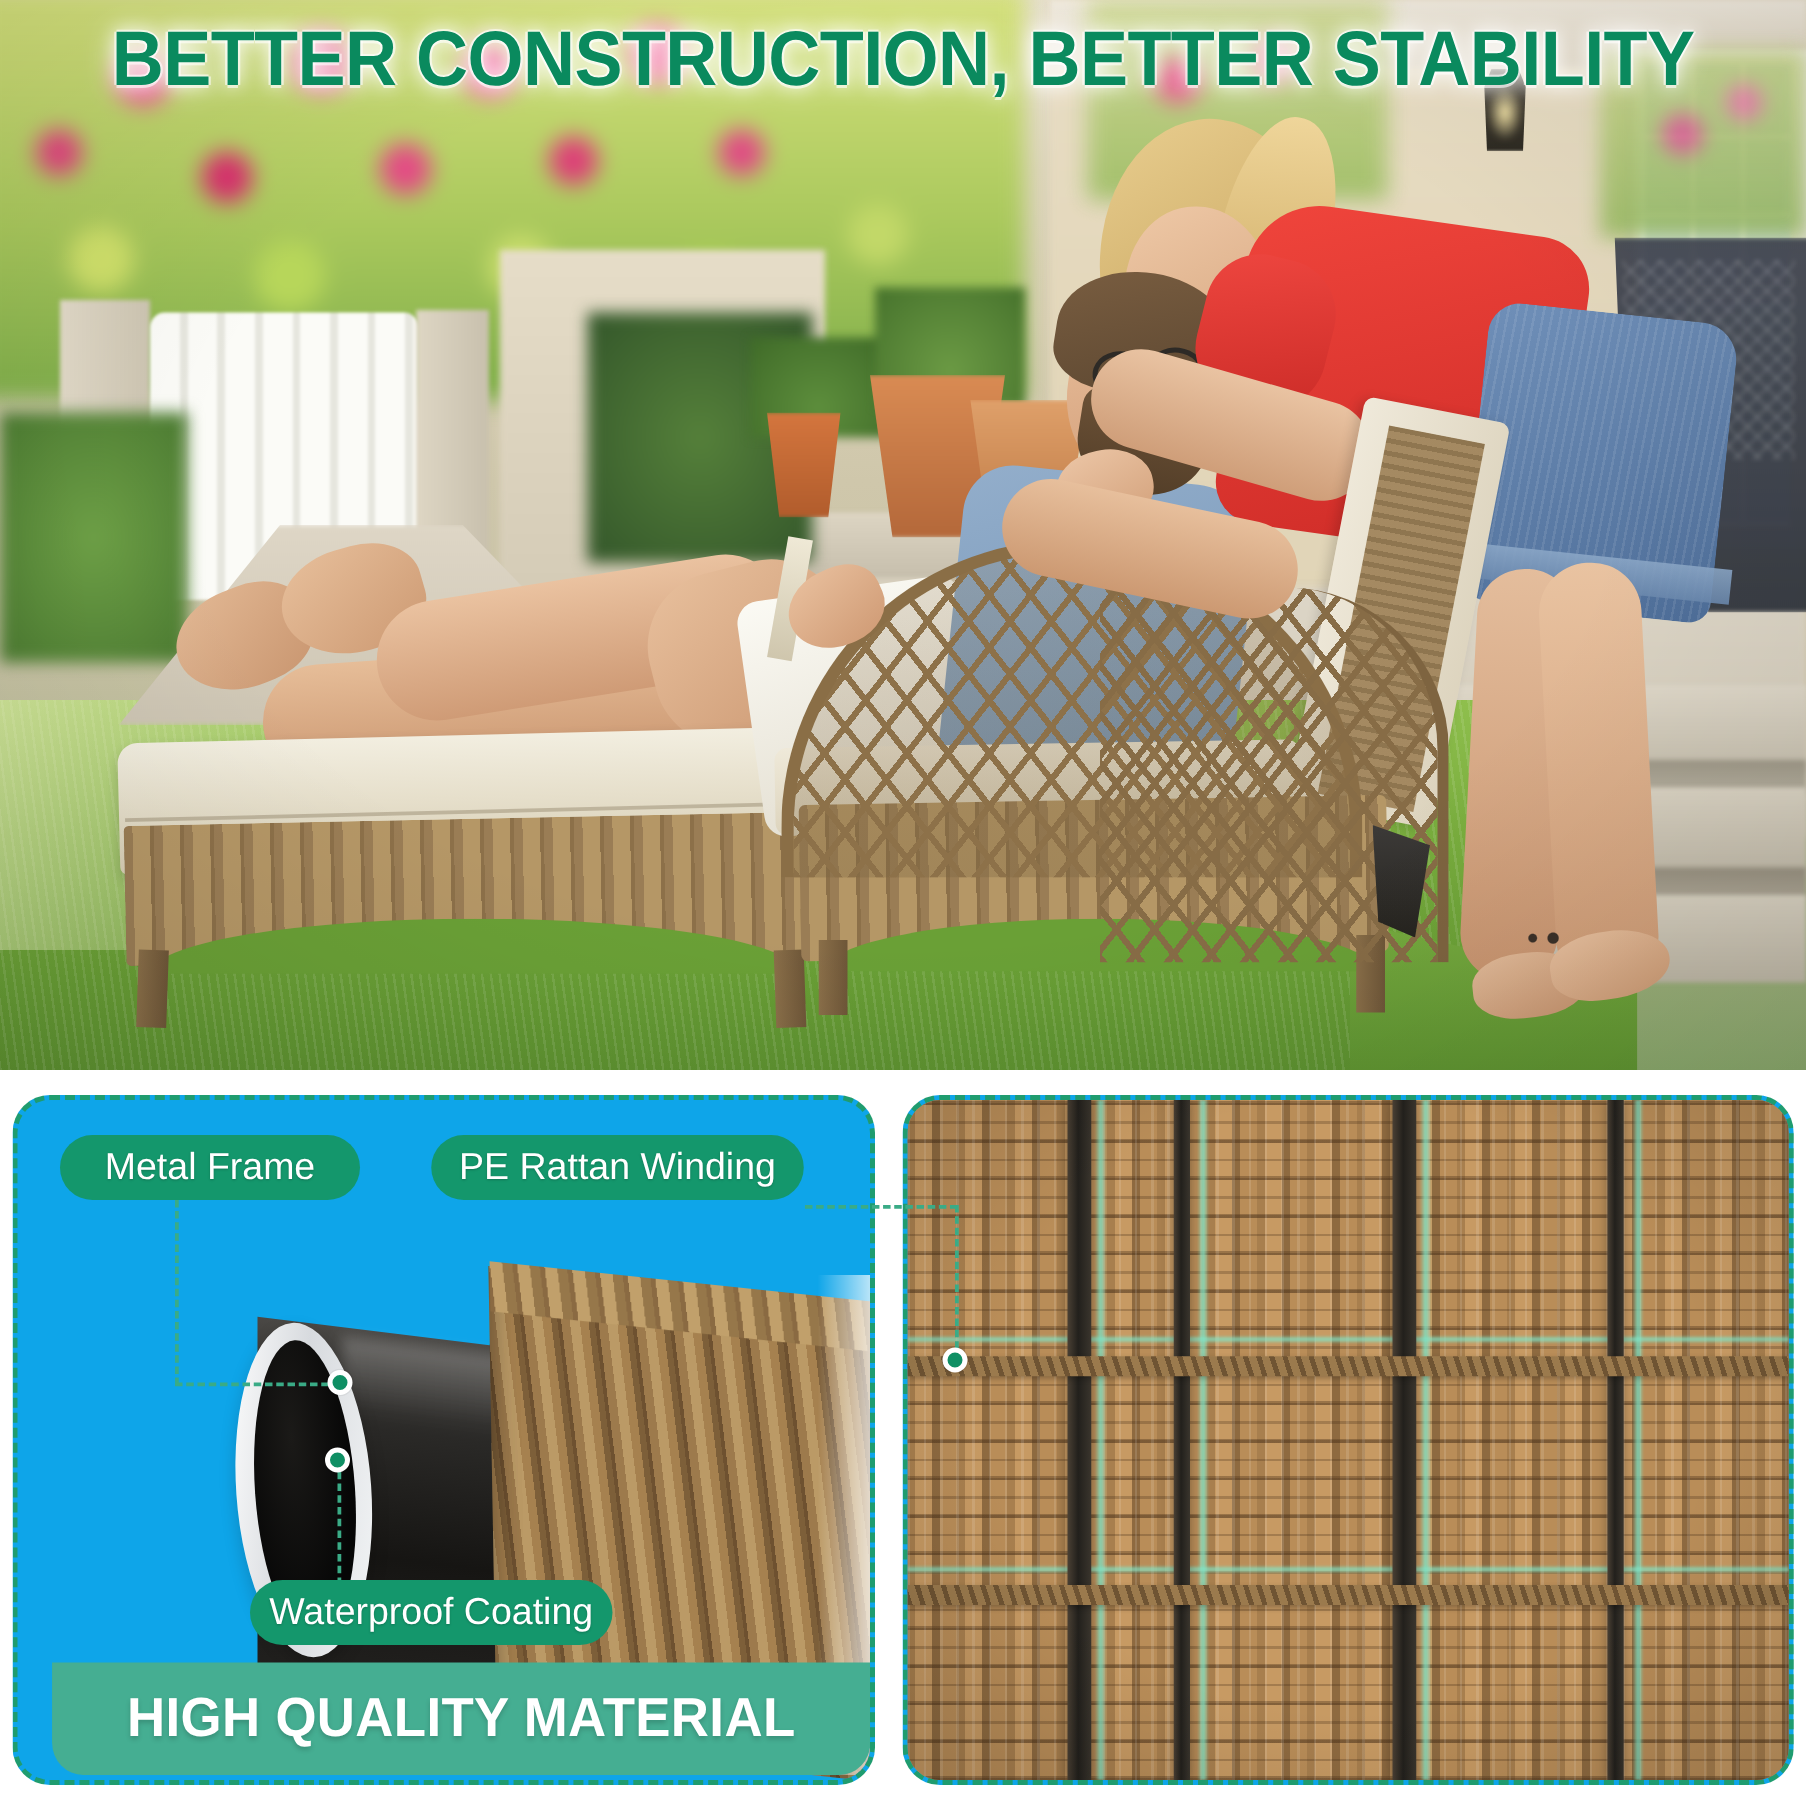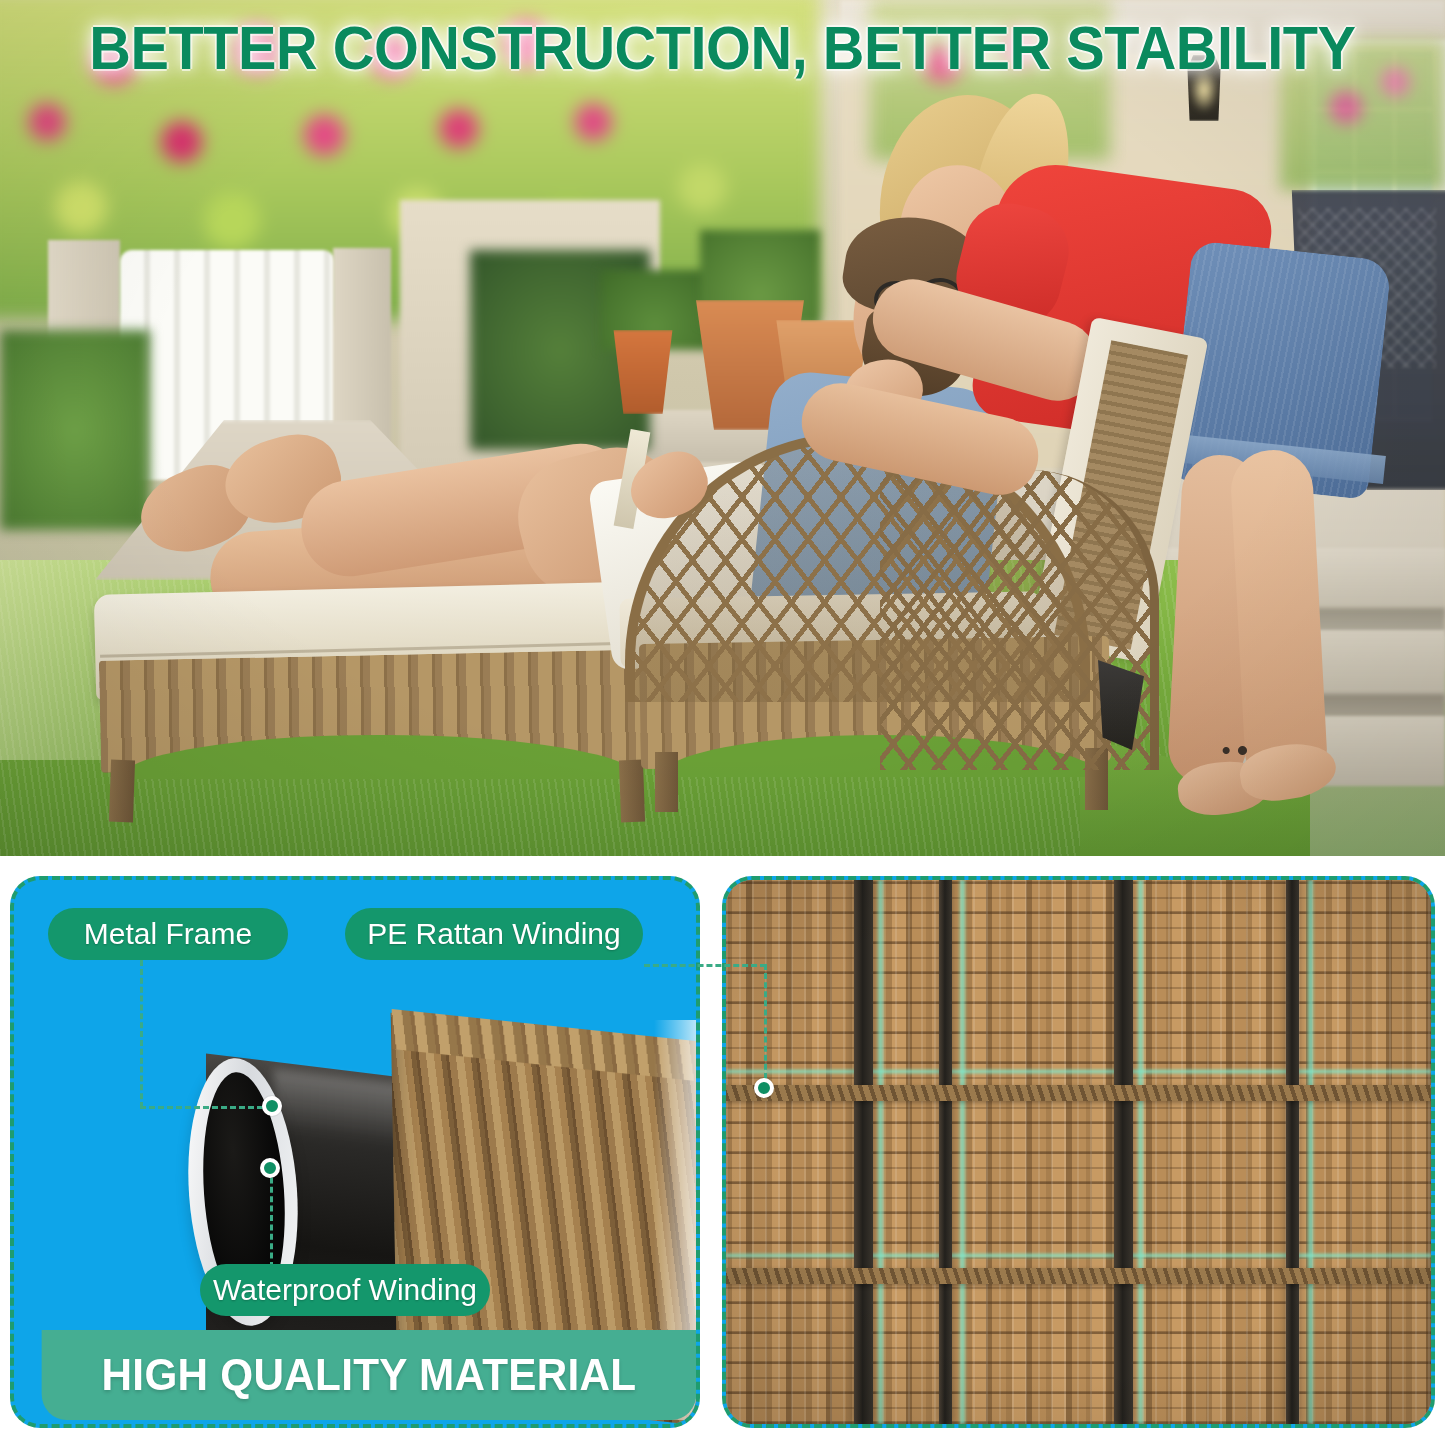--- a/index.html
+++ b/index.html
@@ -586,13 +586,13 @@
 
 <div class="ldr" id="ldr-r-h"></div>
 <div class="ldr" id="ldr-r-v"></div>
 <div class="dot" id="dot-rattan"></div>
 
 <div class="ldr" id="ldr-w-v"></div>
 <div class="dot" id="dot-water"></div>
 
 <div class="pill" id="pill-metal">Metal Frame</div>
 <div class="pill" id="pill-rattan">PE Rattan Winding</div>
-<div class="pill" id="pill-water">Waterproof Winding</div>
+<div class="pill" id="pill-water">Waterproof Coating</div>
 
 </body></html>

